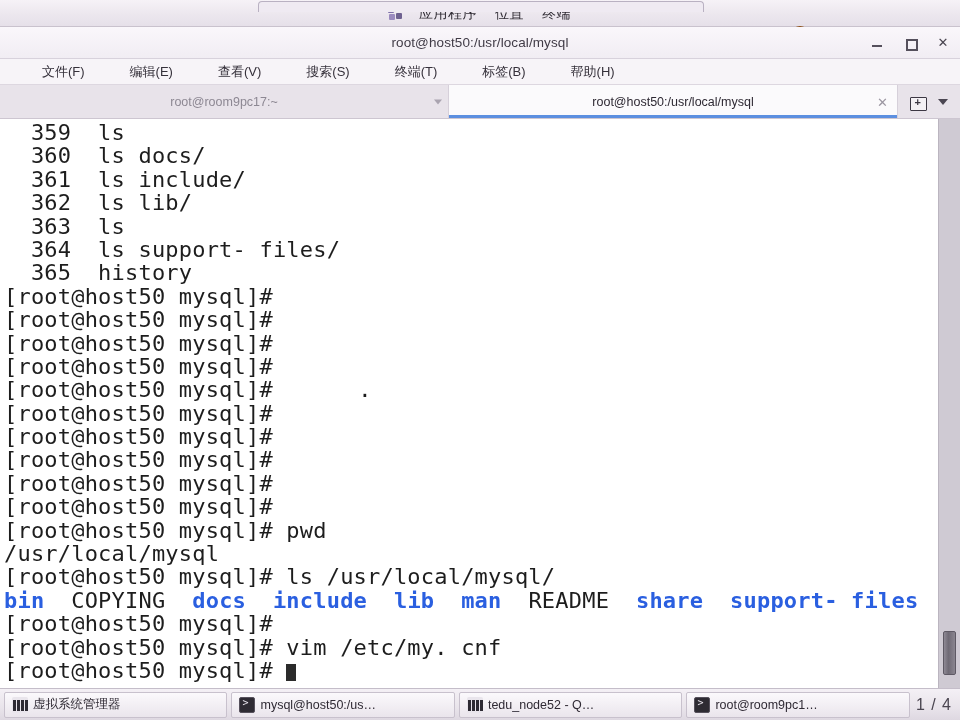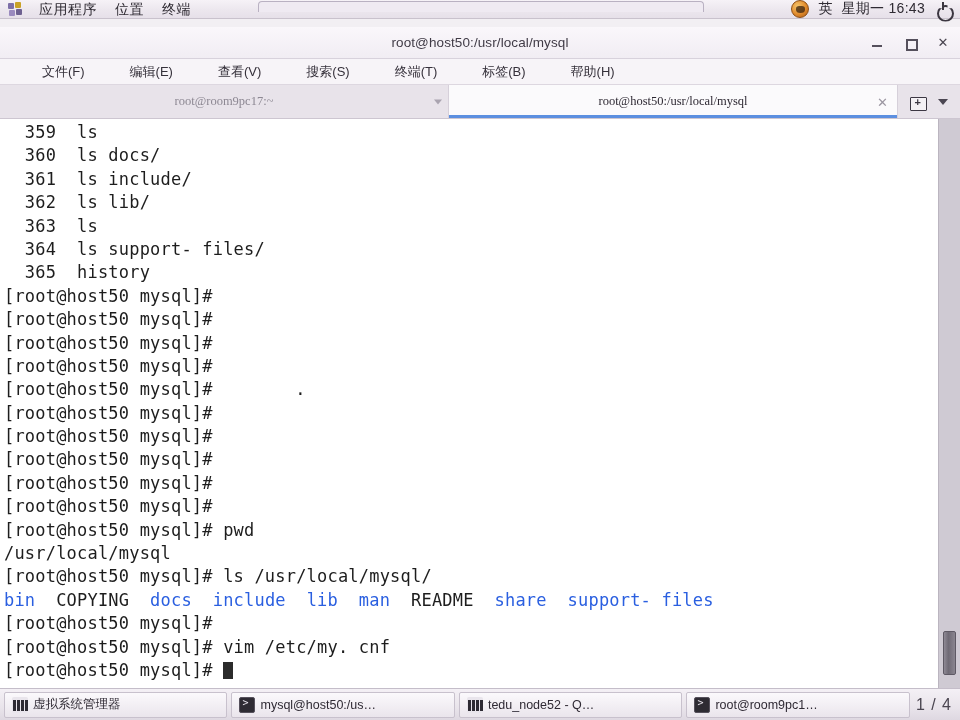--- a/index.html
+++ b/index.html
@@ -5,24 +5,24 @@
   * { box-sizing: border-box; margin: 0; padding: 0; }
   html, body {
     width: 960px; height: 720px;
     overflow: hidden;
     background: #f2eff3;
     font-family: "Liberation Sans", sans-serif;
   }
 
   
   #top-panel {
-    position: absolute; left: 0; top: 0; width: 960px; height: 19px;
+    position: absolute; left: 0; top: 0; width: 960px; height: 27px;
     background: linear-gradient(to bottom, #f6f2f7 0%, #ece7ee 55%, #e6e0e9 100%);
     border-bottom: 1px solid #c9c2cd;
-    display: flex; align-items: center;
+    display: flex; align-items: center; flex-direction: column;
   }
   .panel-left { display: flex; align-items: center; height: 100%; }
   .apps-icon {
     width: 16px; height: 14px; margin-left: 8px; margin-right: 6px;
     position: relative;
   }
   .apps-icon i {
     position: absolute; display: block; width: 6px; height: 6px; border-radius: 1px;
   }
   .apps-icon i:nth-child(1){ left:0; top:1px; background:#7d6fa8; }
@@ -112,21 +112,21 @@
 
   
   #tab-bar {
     height: 34px; flex: none; display: flex; align-items: stretch;
     background: #e8e3ea; border-bottom: 1px solid #cdc6d1;
   }
   .tab {
     flex: 1 1 0; min-width: 0; position: relative;
     display: flex; align-items: center; justify-content: center;
     font-size: 12.5px; color: #8d8893; cursor: pointer;
-    border-right: 1px solid #d6d0da; padding: 0 10px; font-family: Liberation Serif, serif;
+    border-right: 1px solid #d6d0da; padding: 0 10px;
   }
   .tab .tab-label {
     overflow: hidden; white-space: nowrap; text-overflow: ellipsis; max-width: 100%;
   }
   .tab.active {
     background: #fbfafc; color: #2e2933;
   }
   .tab.active::after {
     content: ""; position: absolute; left: 0; right: 0; bottom: 0; height: 3px;
     background: #5c8fe0;
@@ -163,25 +163,25 @@
 
   
   #terminal-body {
     flex: 1 1 auto; position: relative; background: #ffffff; overflow: hidden;
     display: flex;
   }
   #term-text {
     flex: 1 1 auto; position: relative;
     padding: 2px 0 2px 4px;
     font-family: "DejaVu Sans Mono", "Liberation Mono", monospace;
-    font-size: 17px; line-height: 23.4px; color: #1d1d1d;
+    font-size: 22px; line-height: 23.4px; color: #1d1d1d;
     white-space: pre; letter-spacing: .2px;
   }
   .tline { height: 23.4px; }
-  .blue { color: #2a5fe0; font-weight: normal; }
+  .blue { color: #2a5fe0; font-weight: bold; }
   .cursor {
     display: inline-block; width: 10px; height: 17px; background: #2b2b2b;
     vertical-align: -3px;
   }
   .stray-dot { padding-left: 72px; }
 
   
   #term-scrollbar {
     flex: none; width: 22px; background: #cfcad3;
     border-left: 1px solid #bbb5c0; position: relative;

